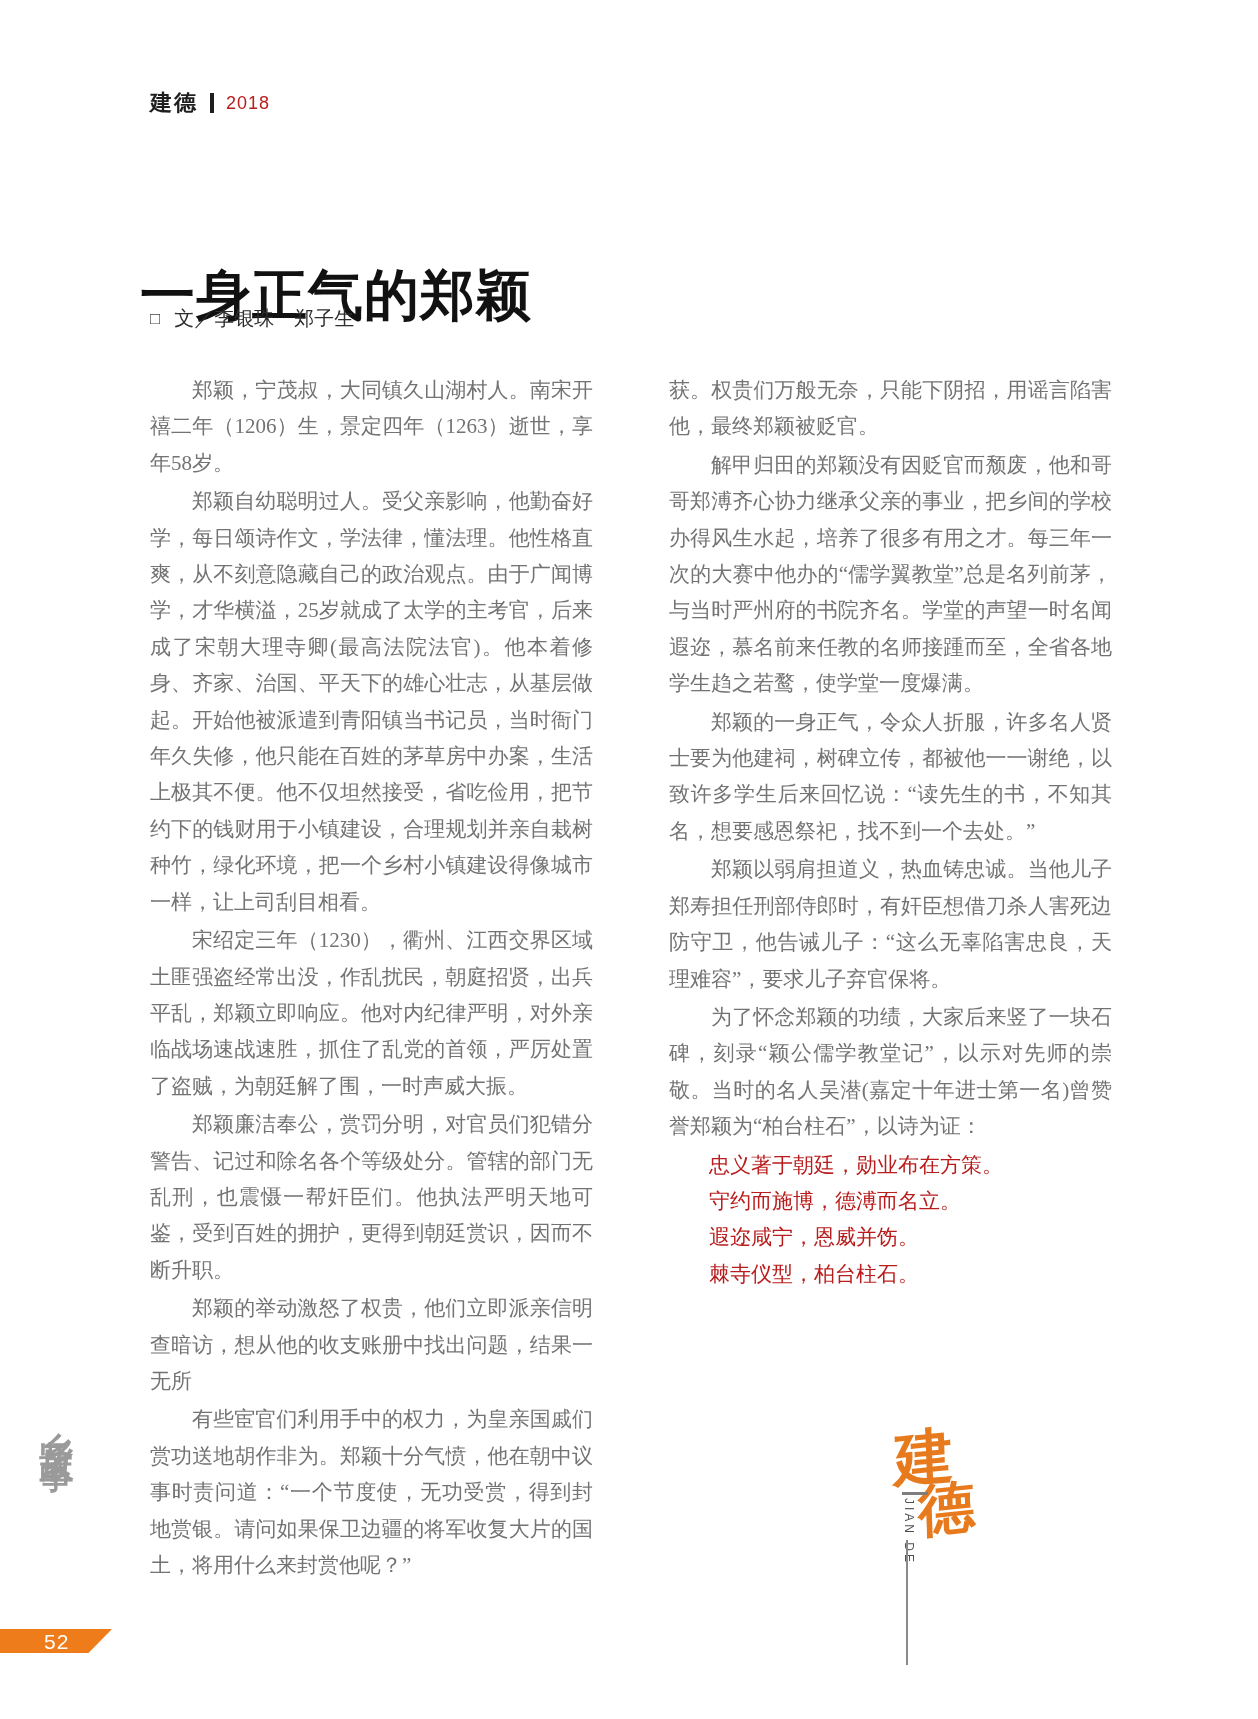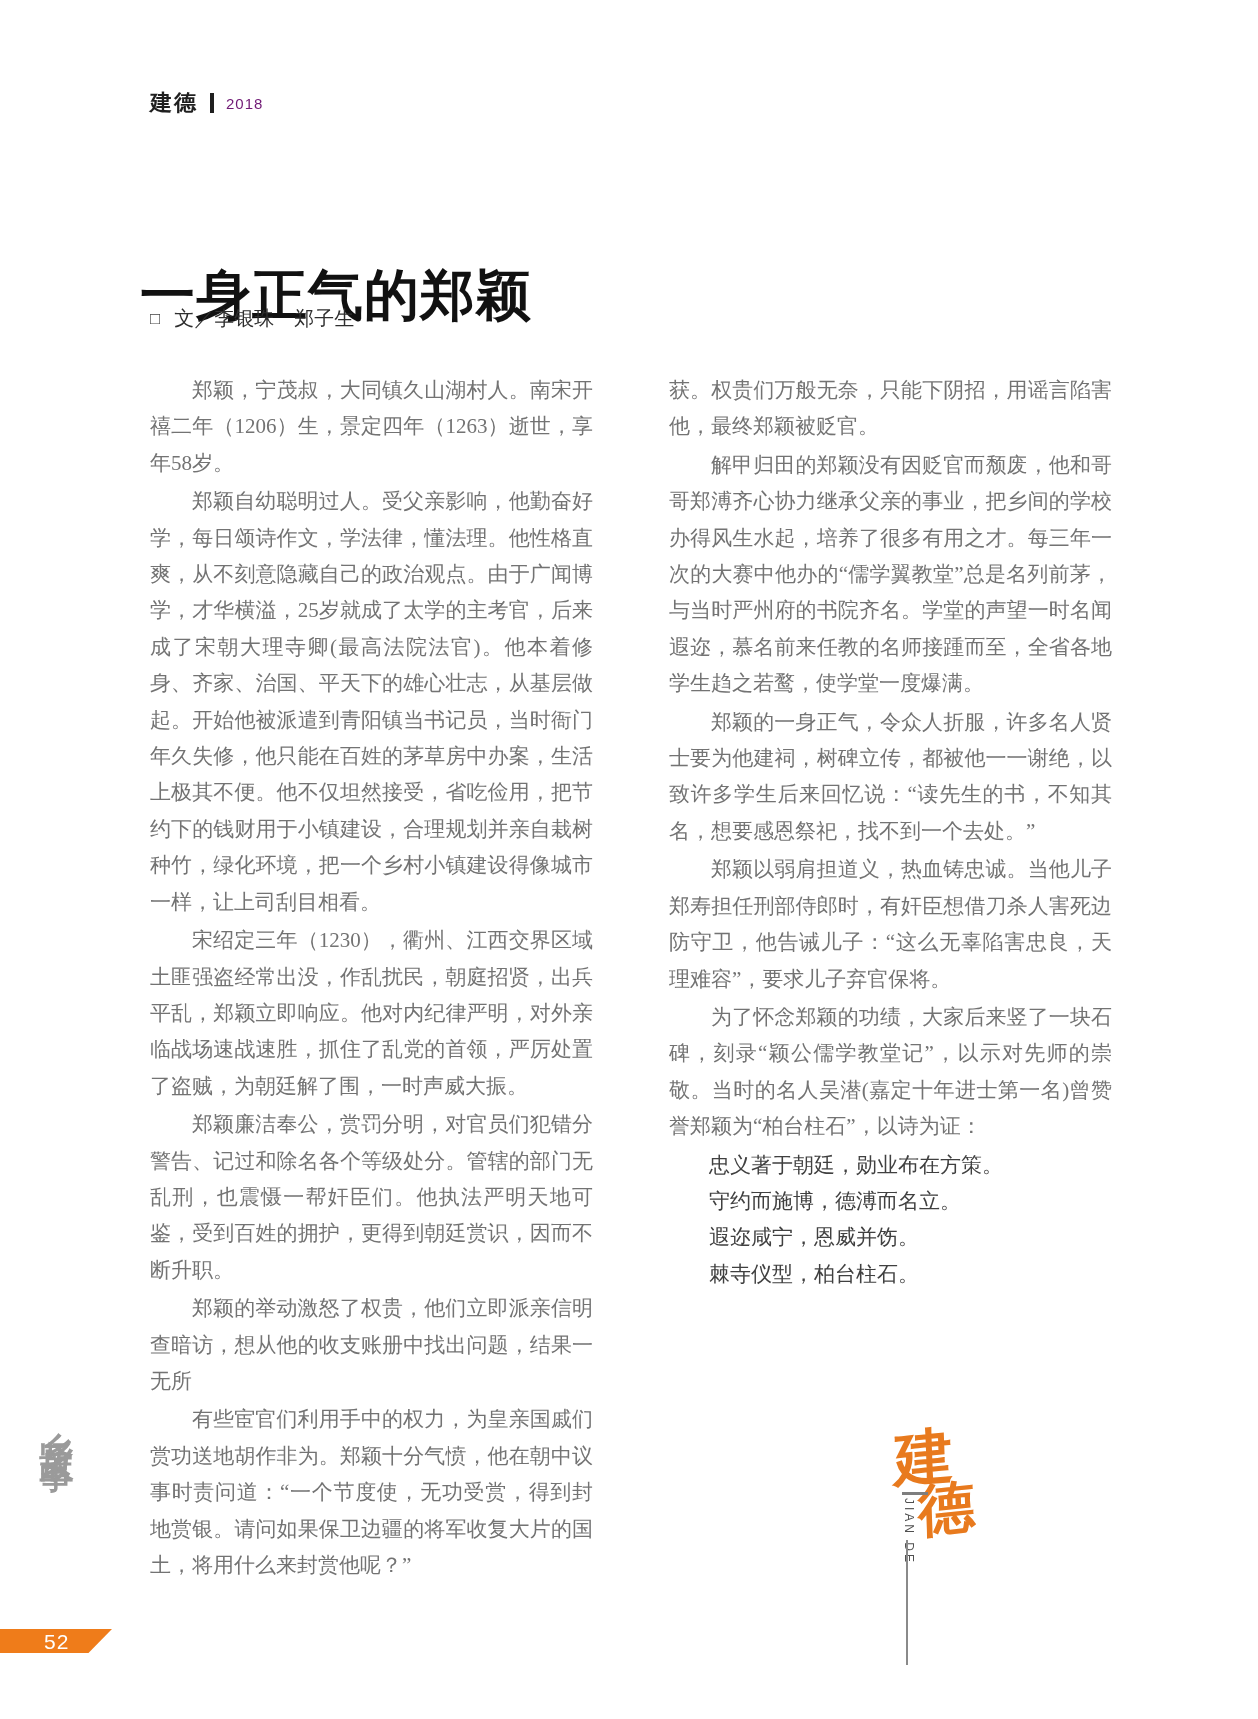--- a/index.html
+++ b/index.html
@@ -14,21 +14,21 @@
   }
   
   .header{
     position:absolute;left:150px;top:88px;
     display:flex;align-items:center;gap:12px;
     font-family:"Liberation Sans", sans-serif;
     color:#1f1f1f;
   }
   .header .brand{font-size:22px;font-weight:bold;letter-spacing:2px;}
   .header .hdr-divider{width:4px;height:20px;background:#1f1f1f;display:inline-block;}
-  .header .year{font-size:15px;letter-spacing:1px;color:#701a75;}
+  .header .year{font-size:18px;letter-spacing:1px;color:#b91c1c;}
   
   .title{
     position:absolute;left:140px;top:222px;
     font-family:"Liberation Sans", sans-serif;
     font-size:55px;font-weight:bold;color:#111;
     letter-spacing:1px;white-space:nowrap;
   }
   .byline{
     position:absolute;left:150px;top:305px;
     font-size:20px;color:#2e2e2e;
@@ -49,21 +49,21 @@
     margin:2px;
     font-size:21px;line-height:36.4px;
     text-align:justify;
     text-indent:2em;
     color:#737373;
   }
   .para.cont{text-indent:0;}
   .poem{margin-top:0;}
   .poem-line{
     font-size:21px;line-height:36.4px;
-    padding-left:2em;color:#404040;
+    padding-left:2em;color:#b91c1c;
   }
   
   .sidebar-label{
     position:absolute;left:34px;top:1404px;
     writing-mode:vertical-rl;
     font-family:"Liberation Sans", sans-serif;
     font-size:34px;font-weight:bold;
     letter-spacing:9px;
     color:#9a9a9a;
   }

